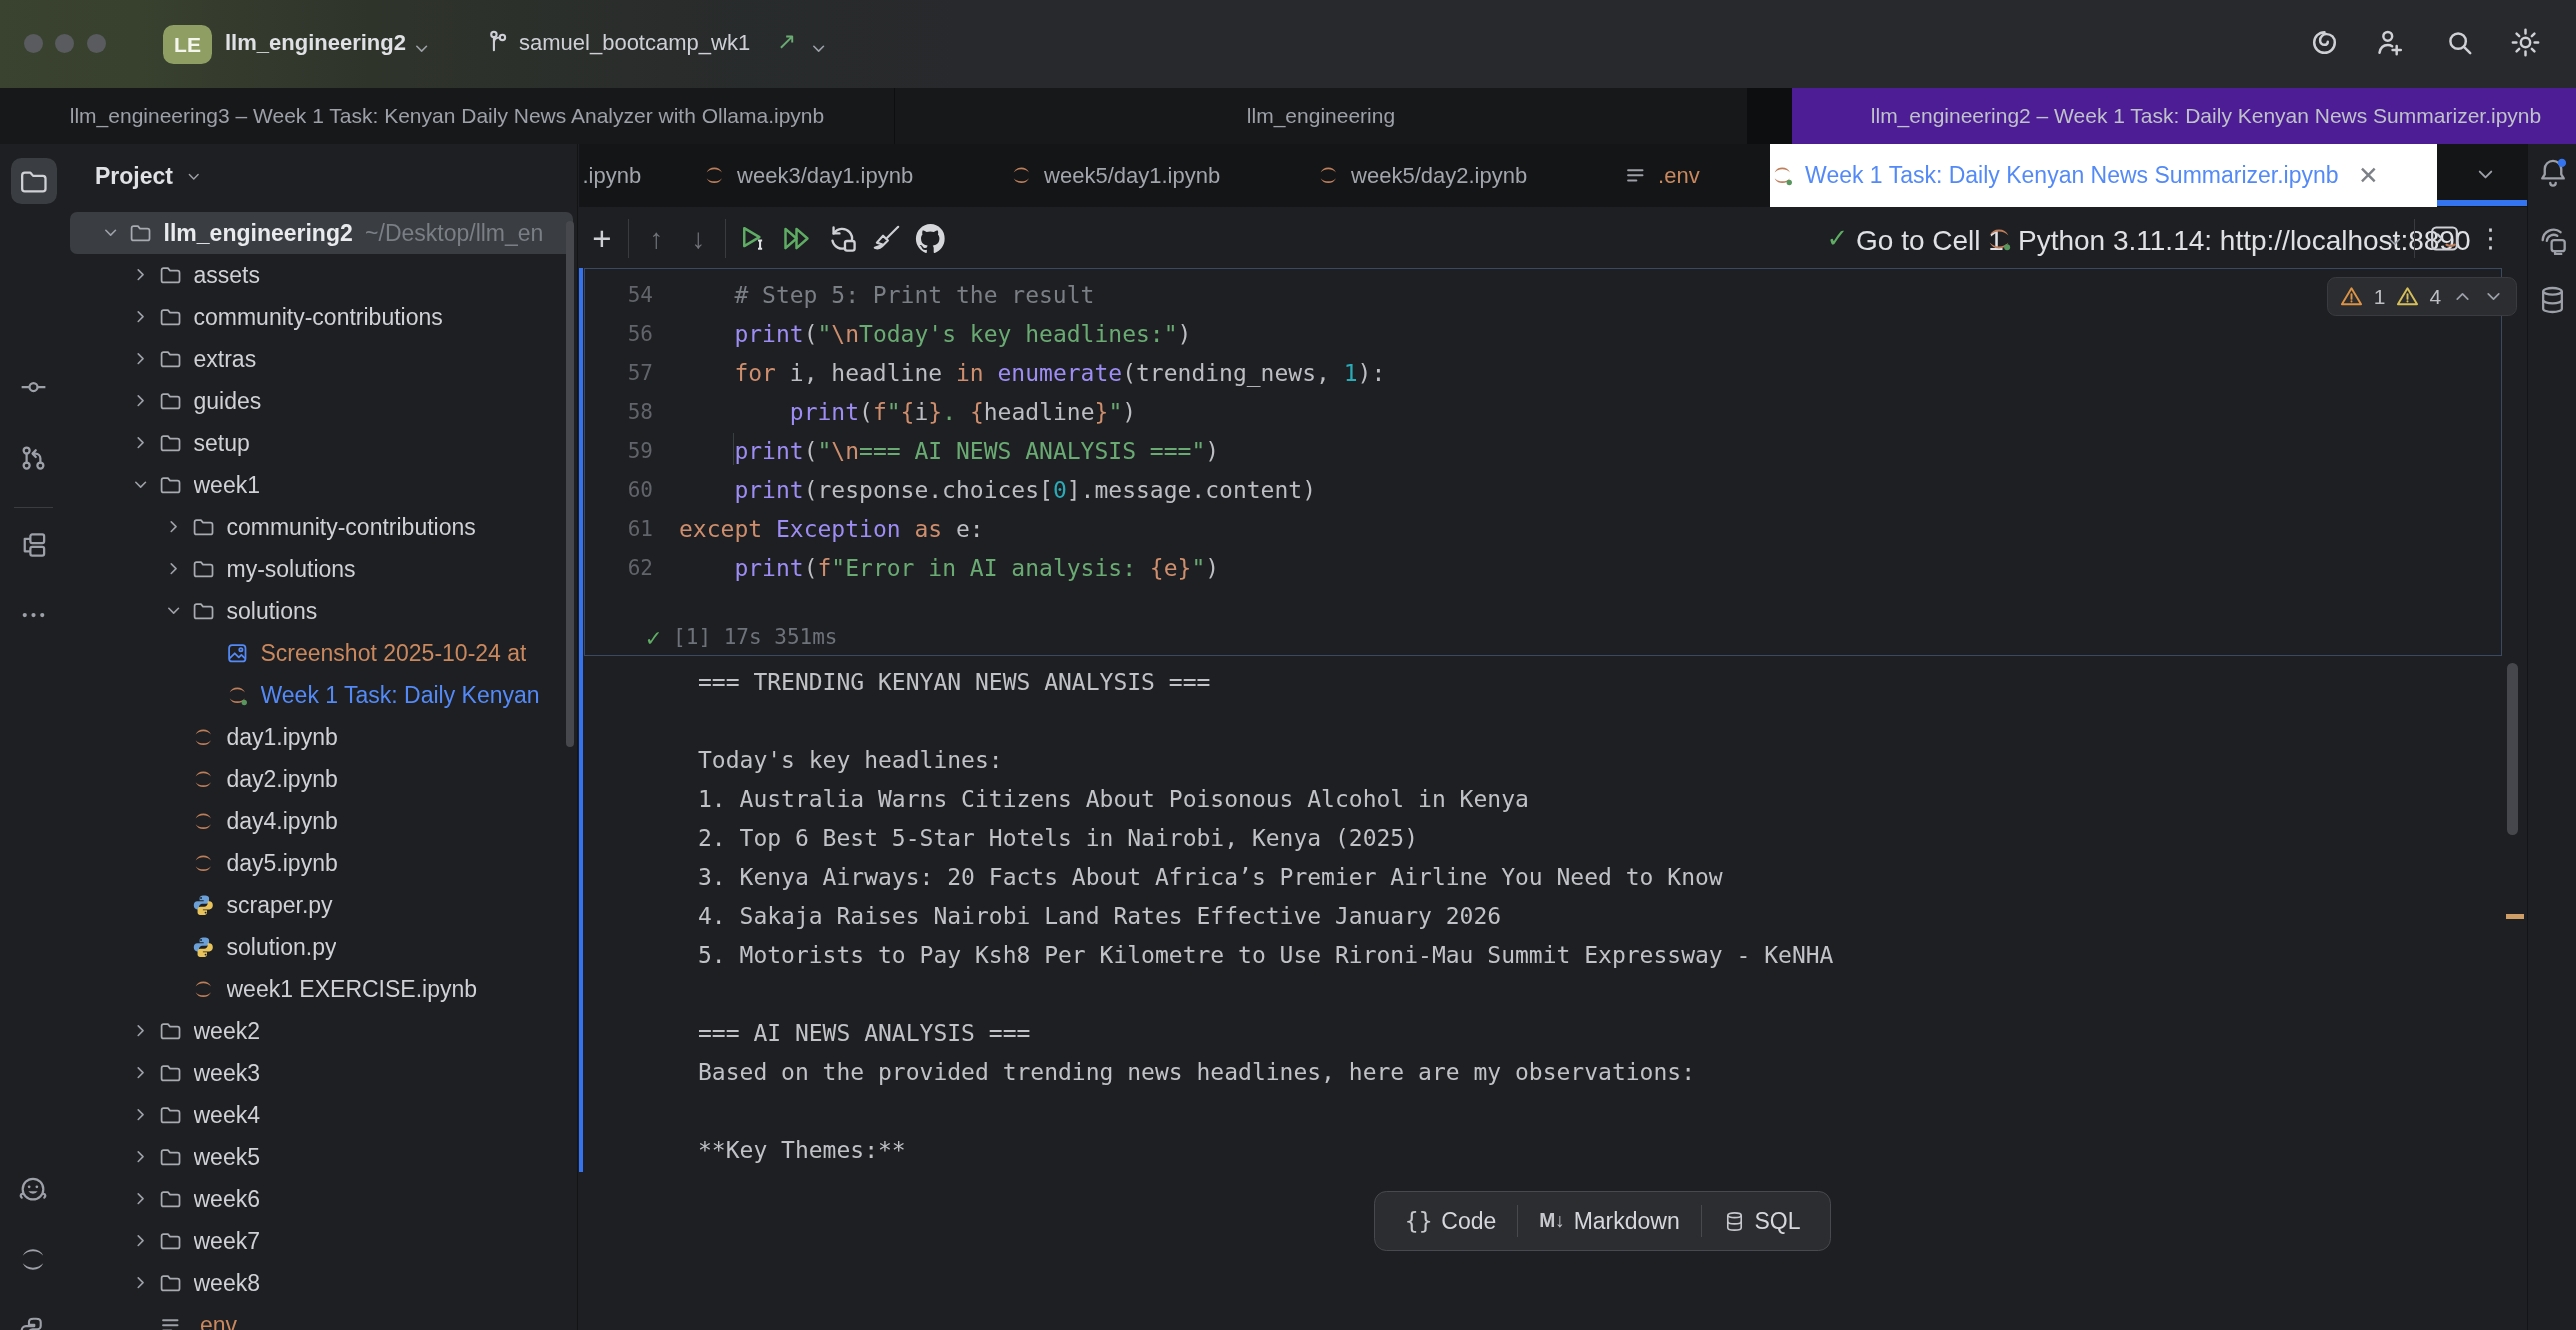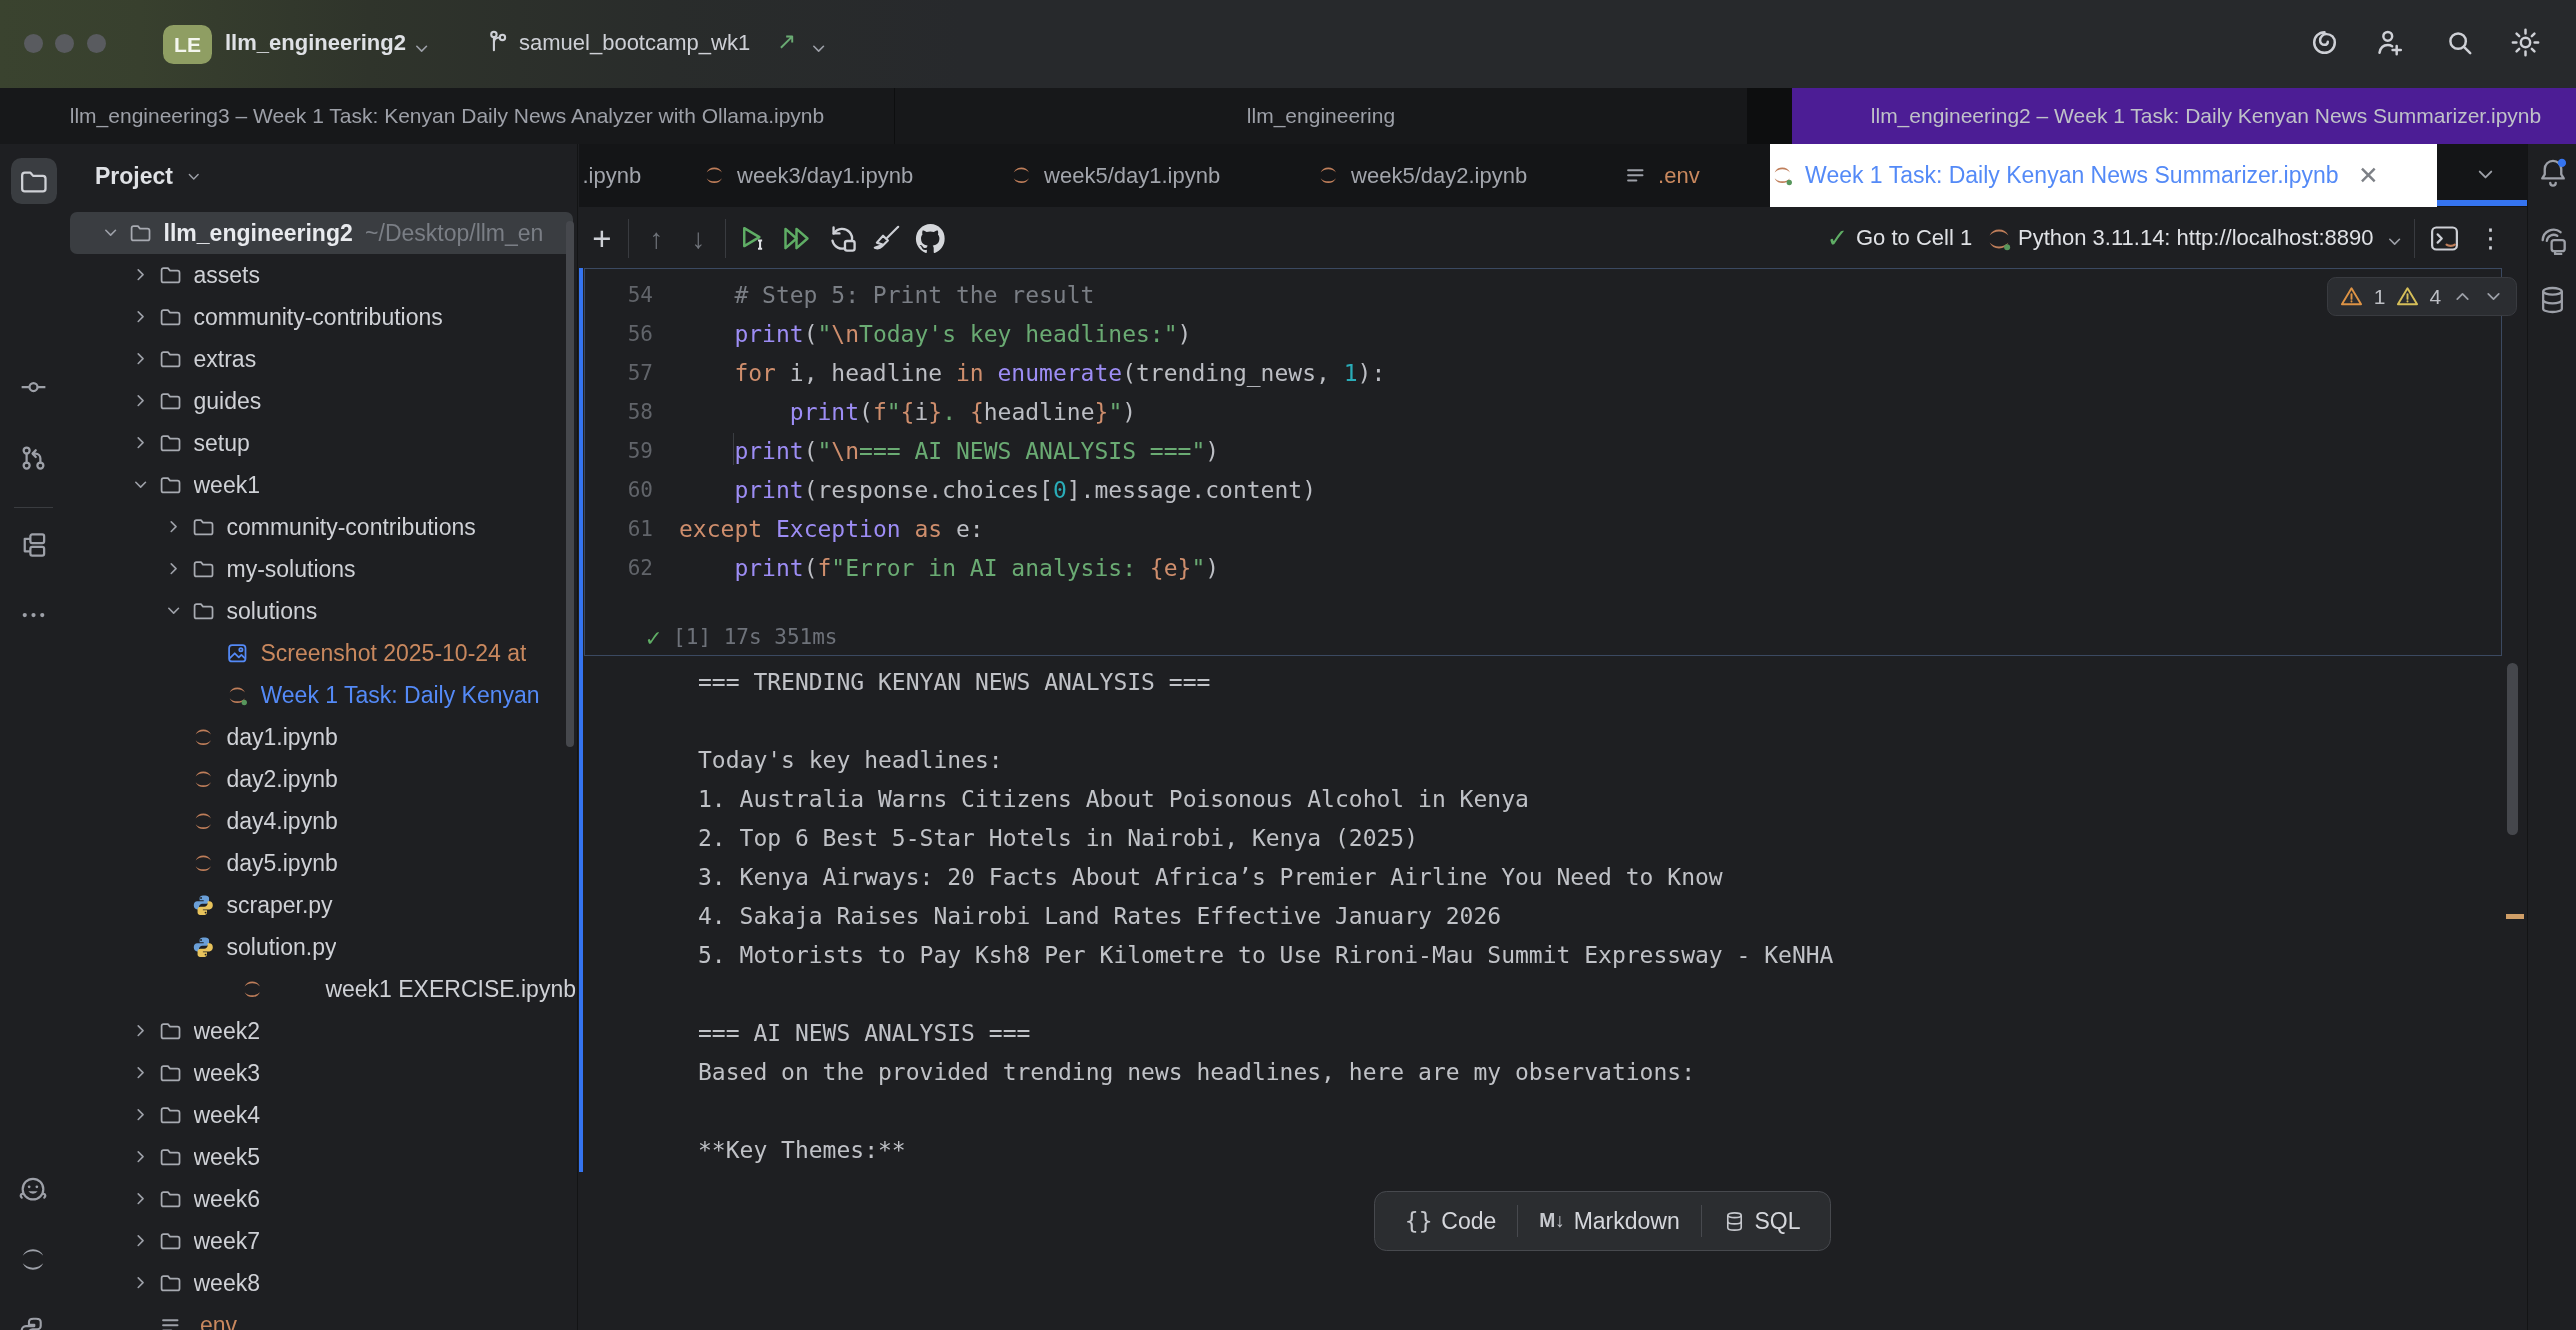--- a/index.html
+++ b/index.html
@@ -39,21 +39,21 @@
   .etab .lbl{overflow:hidden;}
   .etab.active{background:#ffffff;}
   .etab.active .lbl{color:#548af7;font-size:23px;}
   .etab .close{color:#7d8086;font-size:24.6px;margin-left:8.8px;}
   .underline{position:absolute;left:1770px;top:56px;width:667px;height:6.1px;border-radius:3.5px;background:#3574f0;}
 
   
   #ntoolbar{left:0;top:63px;width:1948px;height:63px;background:#1e1f22;}
   .tico{position:absolute;top:12.3px;width:39px;height:39px;display:flex;align-items:center;justify-content:center;}
   .vsep{position:absolute;top:12.3px;width:0.9px;height:39px;background:#393b40;}
-  .ntext{position:absolute;top:17.5px;font-size:22px;color:#dfe1e5;white-space:nowrap;}
+  .ntext{position:absolute;top:17.5px;font-size:28px;color:#dfe1e5;white-space:nowrap;}
 
   
   #focusbar{left:579px;top:268px;width:4.4px;height:904px;background:#3574f0;}
   #cellbox{left:584px;top:268px;width:1916px;height:386px;border:0.9px solid rgba(95,125,175,.45);}
   #codelines{left:579px;top:270px;width:1921px;}
   .cl{height:39px;display:flex;align-items:center;position:relative;}
   .ln{width:74px;text-align:right;font-family:"DejaVu Sans Mono",monospace;font-size:21px;color:#61646a;flex:none;}
   .cd{margin-left:26px;font-family:"DejaVu Sans Mono",monospace;font-size:23px;white-space:pre;}
   .c-def{color:#bcbec4}.c-com{color:#7a7e85}.c-fn{color:#9d8df5}.c-str{color:#6aab73}
   .c-kw{color:#cf8e6d}.c-esc{color:#cf8e6d}.c-num{color:#2aacb8}
@@ -437,21 +437,21 @@
           <span class="ticon">
             <svg width="24.6" height="24.6" viewBox="0 0 24 24">
               <path fill="#6a9fd8" d="M11.8 2.5c-2 0-3.4.8-3.4 2.5v2.1h4v.9H6.1c-1.9 0-3.4 1.4-3.4 4s1.5 4 3.4 4h1.7v-2.3c0-1.7 1.5-3.2 3.3-3.2h3.8c1.5 0 2.7-1.2 2.7-2.7V5c0-1.7-1.7-2.5-3.6-2.5h-2.2z"></path>
               <path fill="#e8c35c" d="M12.2 21.5c2 0 3.4-.8 3.4-2.5v-2.1h-4V16h6.3c1.9 0 3.4-1.4 3.4-4s-1.5-4-3.4-4h-1.7v2.3c0 1.7-1.5 3.2-3.3 3.2h-3.8c-1.5 0-2.7 1.2-2.7 2.7V19c0 1.7 1.7 2.5 3.6 2.5h2.2z"></path>
               <circle cx="9.8" cy="4.9" r=".9" fill="#1e1f22"></circle>
               <circle cx="14.2" cy="19.1" r=".9" fill="#1e1f22"></circle>
             </svg>
           </span>
           <span class="tlabel">solution.py</span>
         </div>
-        <div class="trow" style="padding-left: 91px; justify-content: space-between;">
+        <div class="trow" style="padding-left: 91px;">
           <span class="chevslot"></span>
           <span class="ticon">
             <svg width="24.6" height="24.6" viewBox="0 0 24 24" fill="#bf7e5a">
               <path d="M4.5 9.2A8.3 8.3 0 0 1 19.5 9.2 10.6 10.6 0 0 0 4.5 9.2Z"></path>
               <path d="M4.5 14.8A8.3 8.3 0 0 0 19.5 14.8 10.6 10.6 0 0 1 4.5 14.8Z"></path>
             </svg>
           </span>
           <span class="tlabel">week1 EXERCISE.ipynb</span>
         </div>
         <div class="trow" style="padding-left: 58px;">

